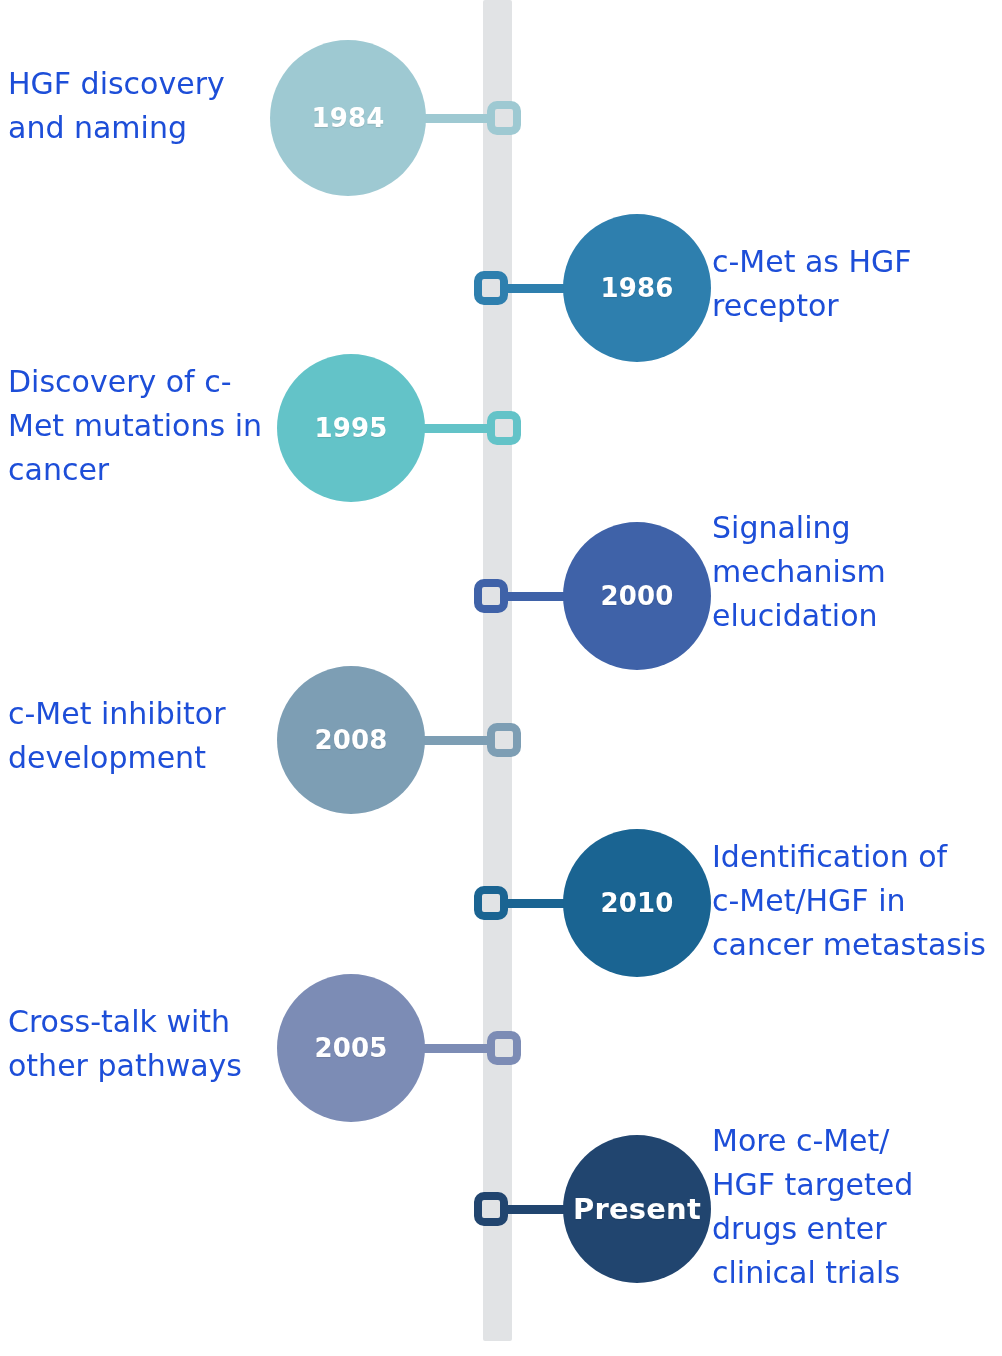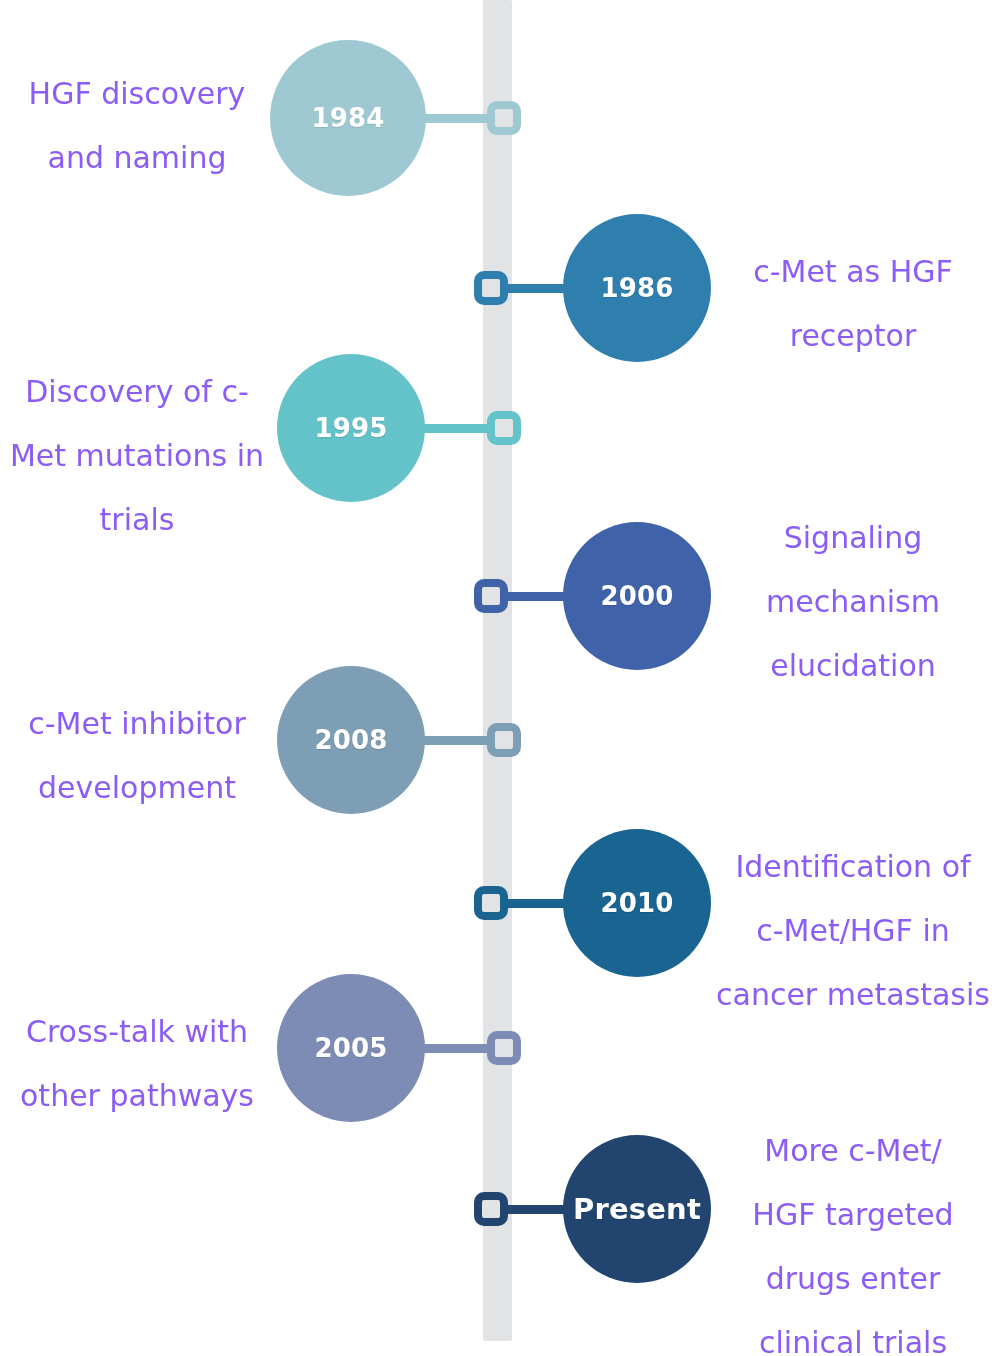--- a/index.html
+++ b/index.html
@@ -74,24 +74,24 @@
     border-radius: 10px;
     box-sizing: border-box;
     border-style: solid;
     border-width: 8px;
     background: #e1e3e5;
   }
 
   
   .caption {
     position: absolute;
-    color: #8b5cf6;
+    color: #1d4ed8;
     font-size: 30px;
-    line-height: 64px;
-    text-align: center;
+    line-height: 44px;
+    text-align: left;
     white-space: pre-line;
   }
   .caption.left  { left: 8px;   width: 258px; }
   .caption.right { right: 8px;  width: 282px; }
 </style>
 </head>
 <body>
 
 <div id="timeline-canvas">
   <div class="spine"></div>
@@ -115,21 +115,21 @@
 receptor</div>
       </div>
       <div class="entry">
         <div class="node" style="border-color: rgb(99, 195, 200); top: 411px; left: 487px;"></div>
         <div class="stem" style="background: rgb(99, 195, 200); top: 423.5px; left: 419px; width: 74px;"></div>
         <div class="bubble" style="background: rgb(99, 195, 200); width: 148px; height: 148px; left: 277px; top: 354px;">
           <span class="bubble-label">1995</span>
         </div>
         <div class="caption left" style="top: 360px;">Discovery of c-
 Met mutations in
-trials</div>
+cancer</div>
       </div>
       <div class="entry">
         <div class="node" style="border-color: rgb(63, 98, 168); top: 579px; left: 474px;"></div>
         <div class="stem" style="background: rgb(63, 98, 168); top: 591.5px; left: 502px; width: 69px;"></div>
         <div class="bubble" style="background: rgb(63, 98, 168); width: 148px; height: 148px; left: 563px; top: 522px;">
           <span class="bubble-label">2000</span>
         </div>
         <div class="caption right" style="top: 506px;">Signaling
 mechanism
 elucidation</div>

